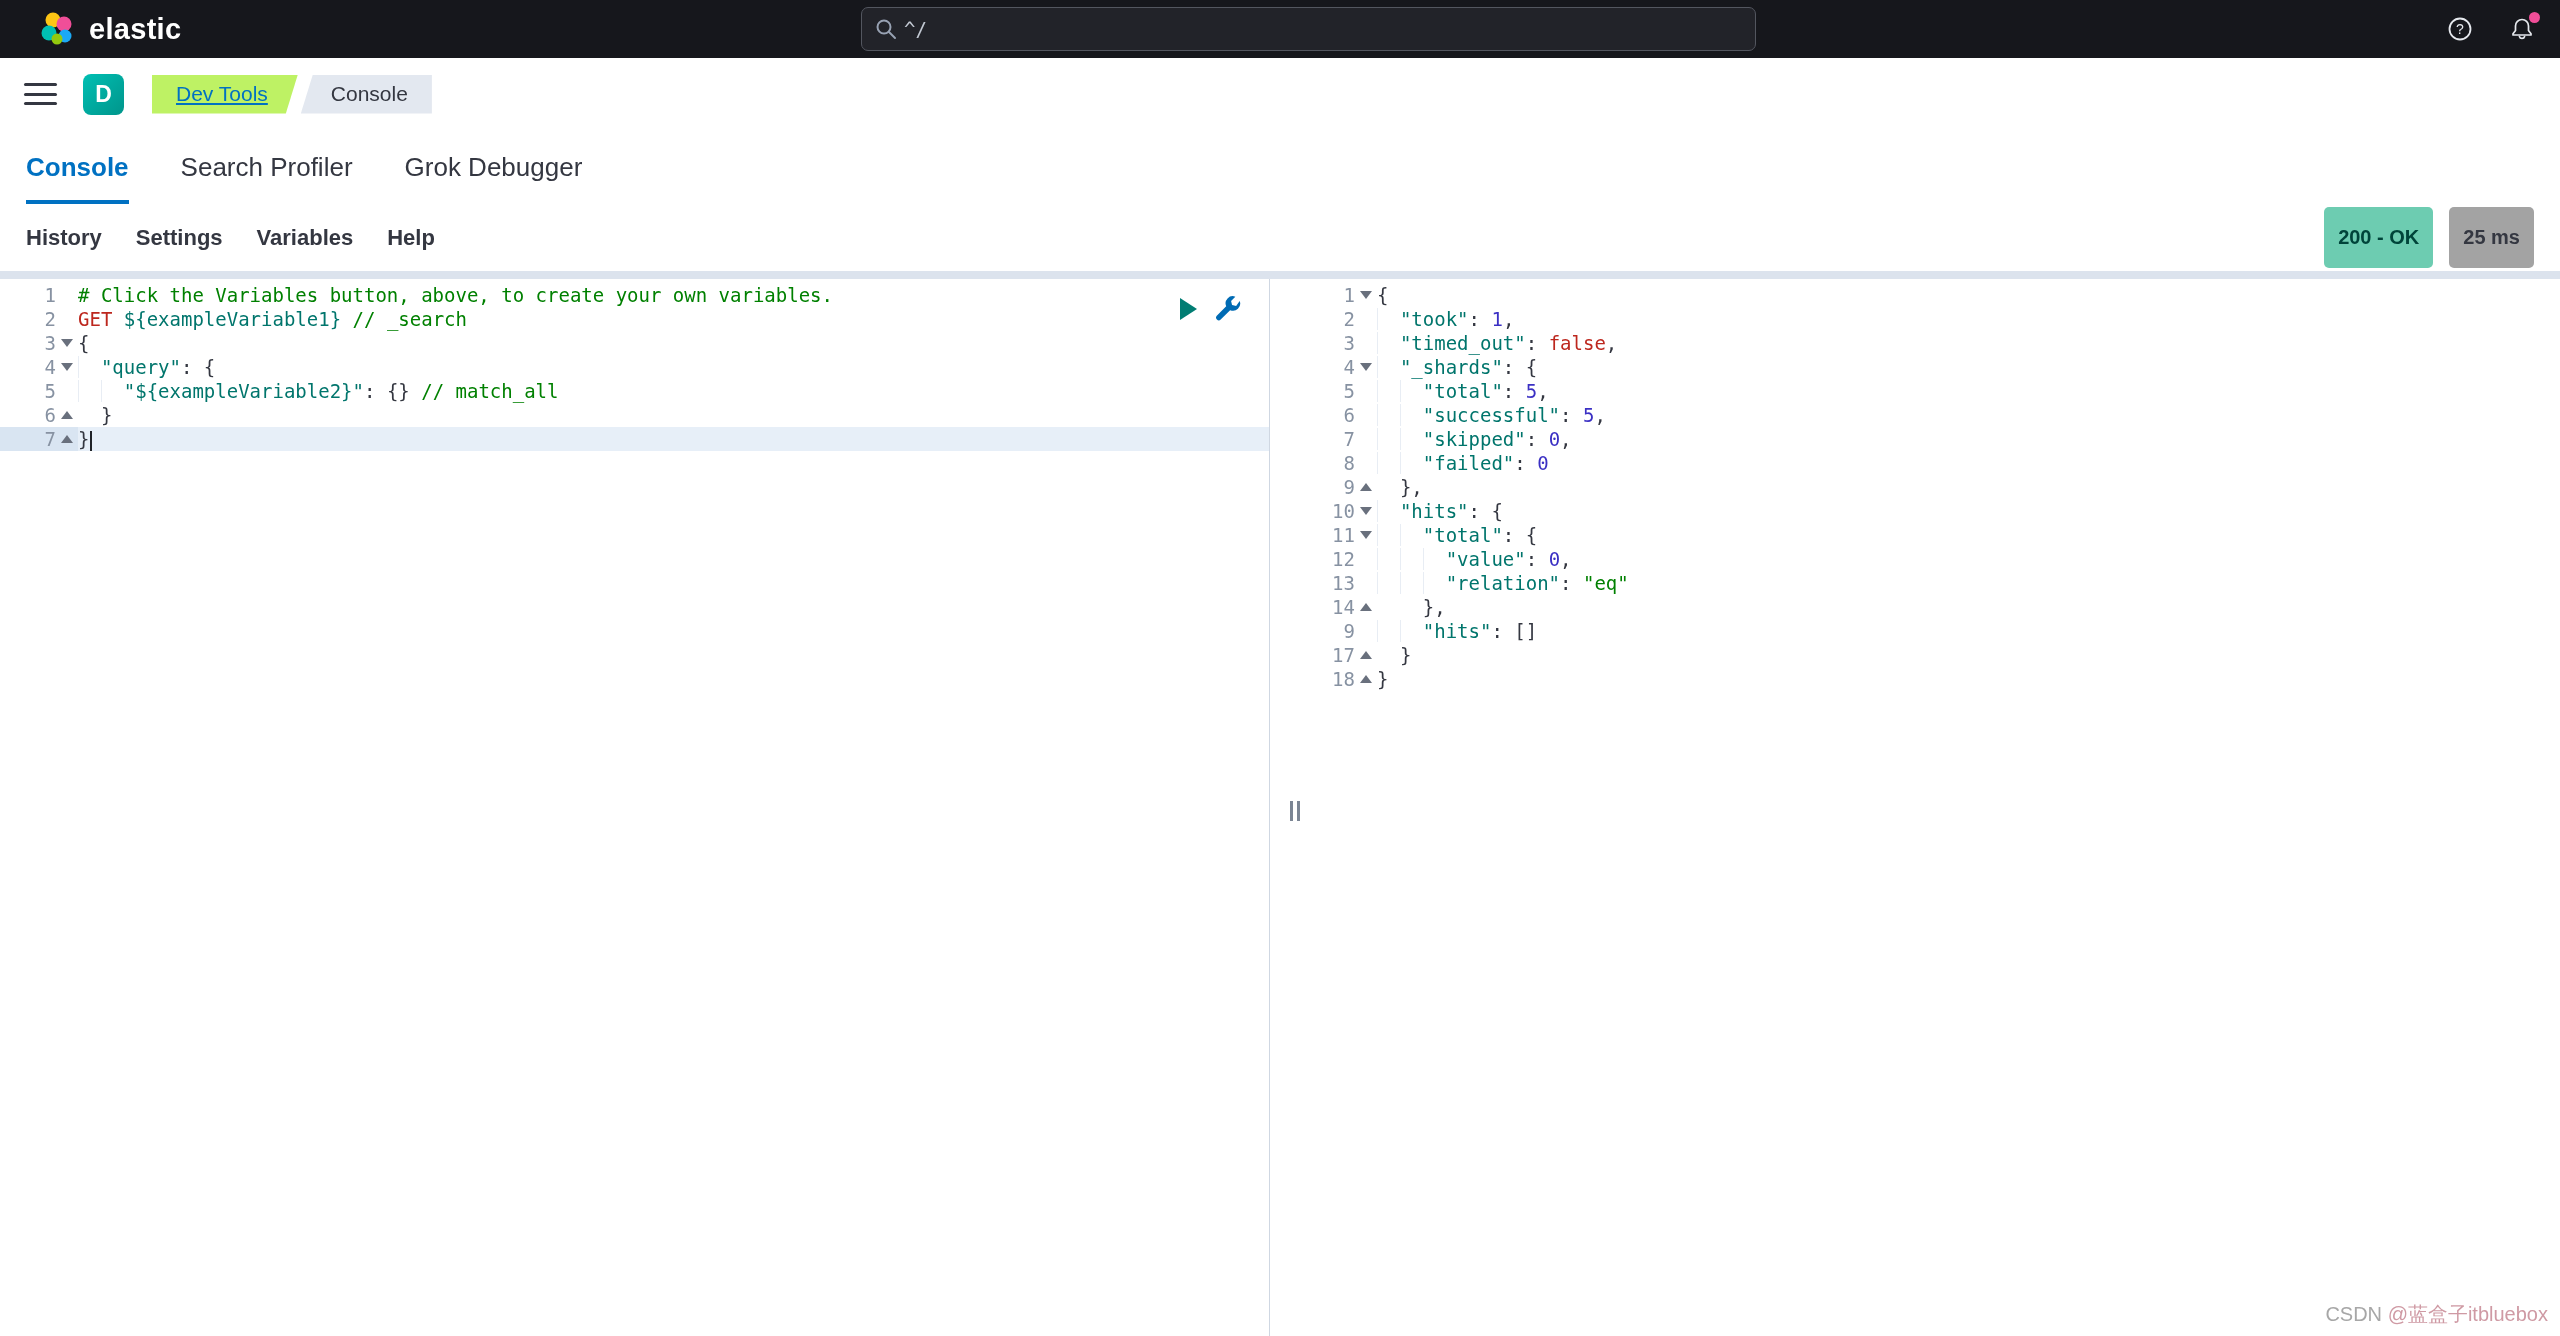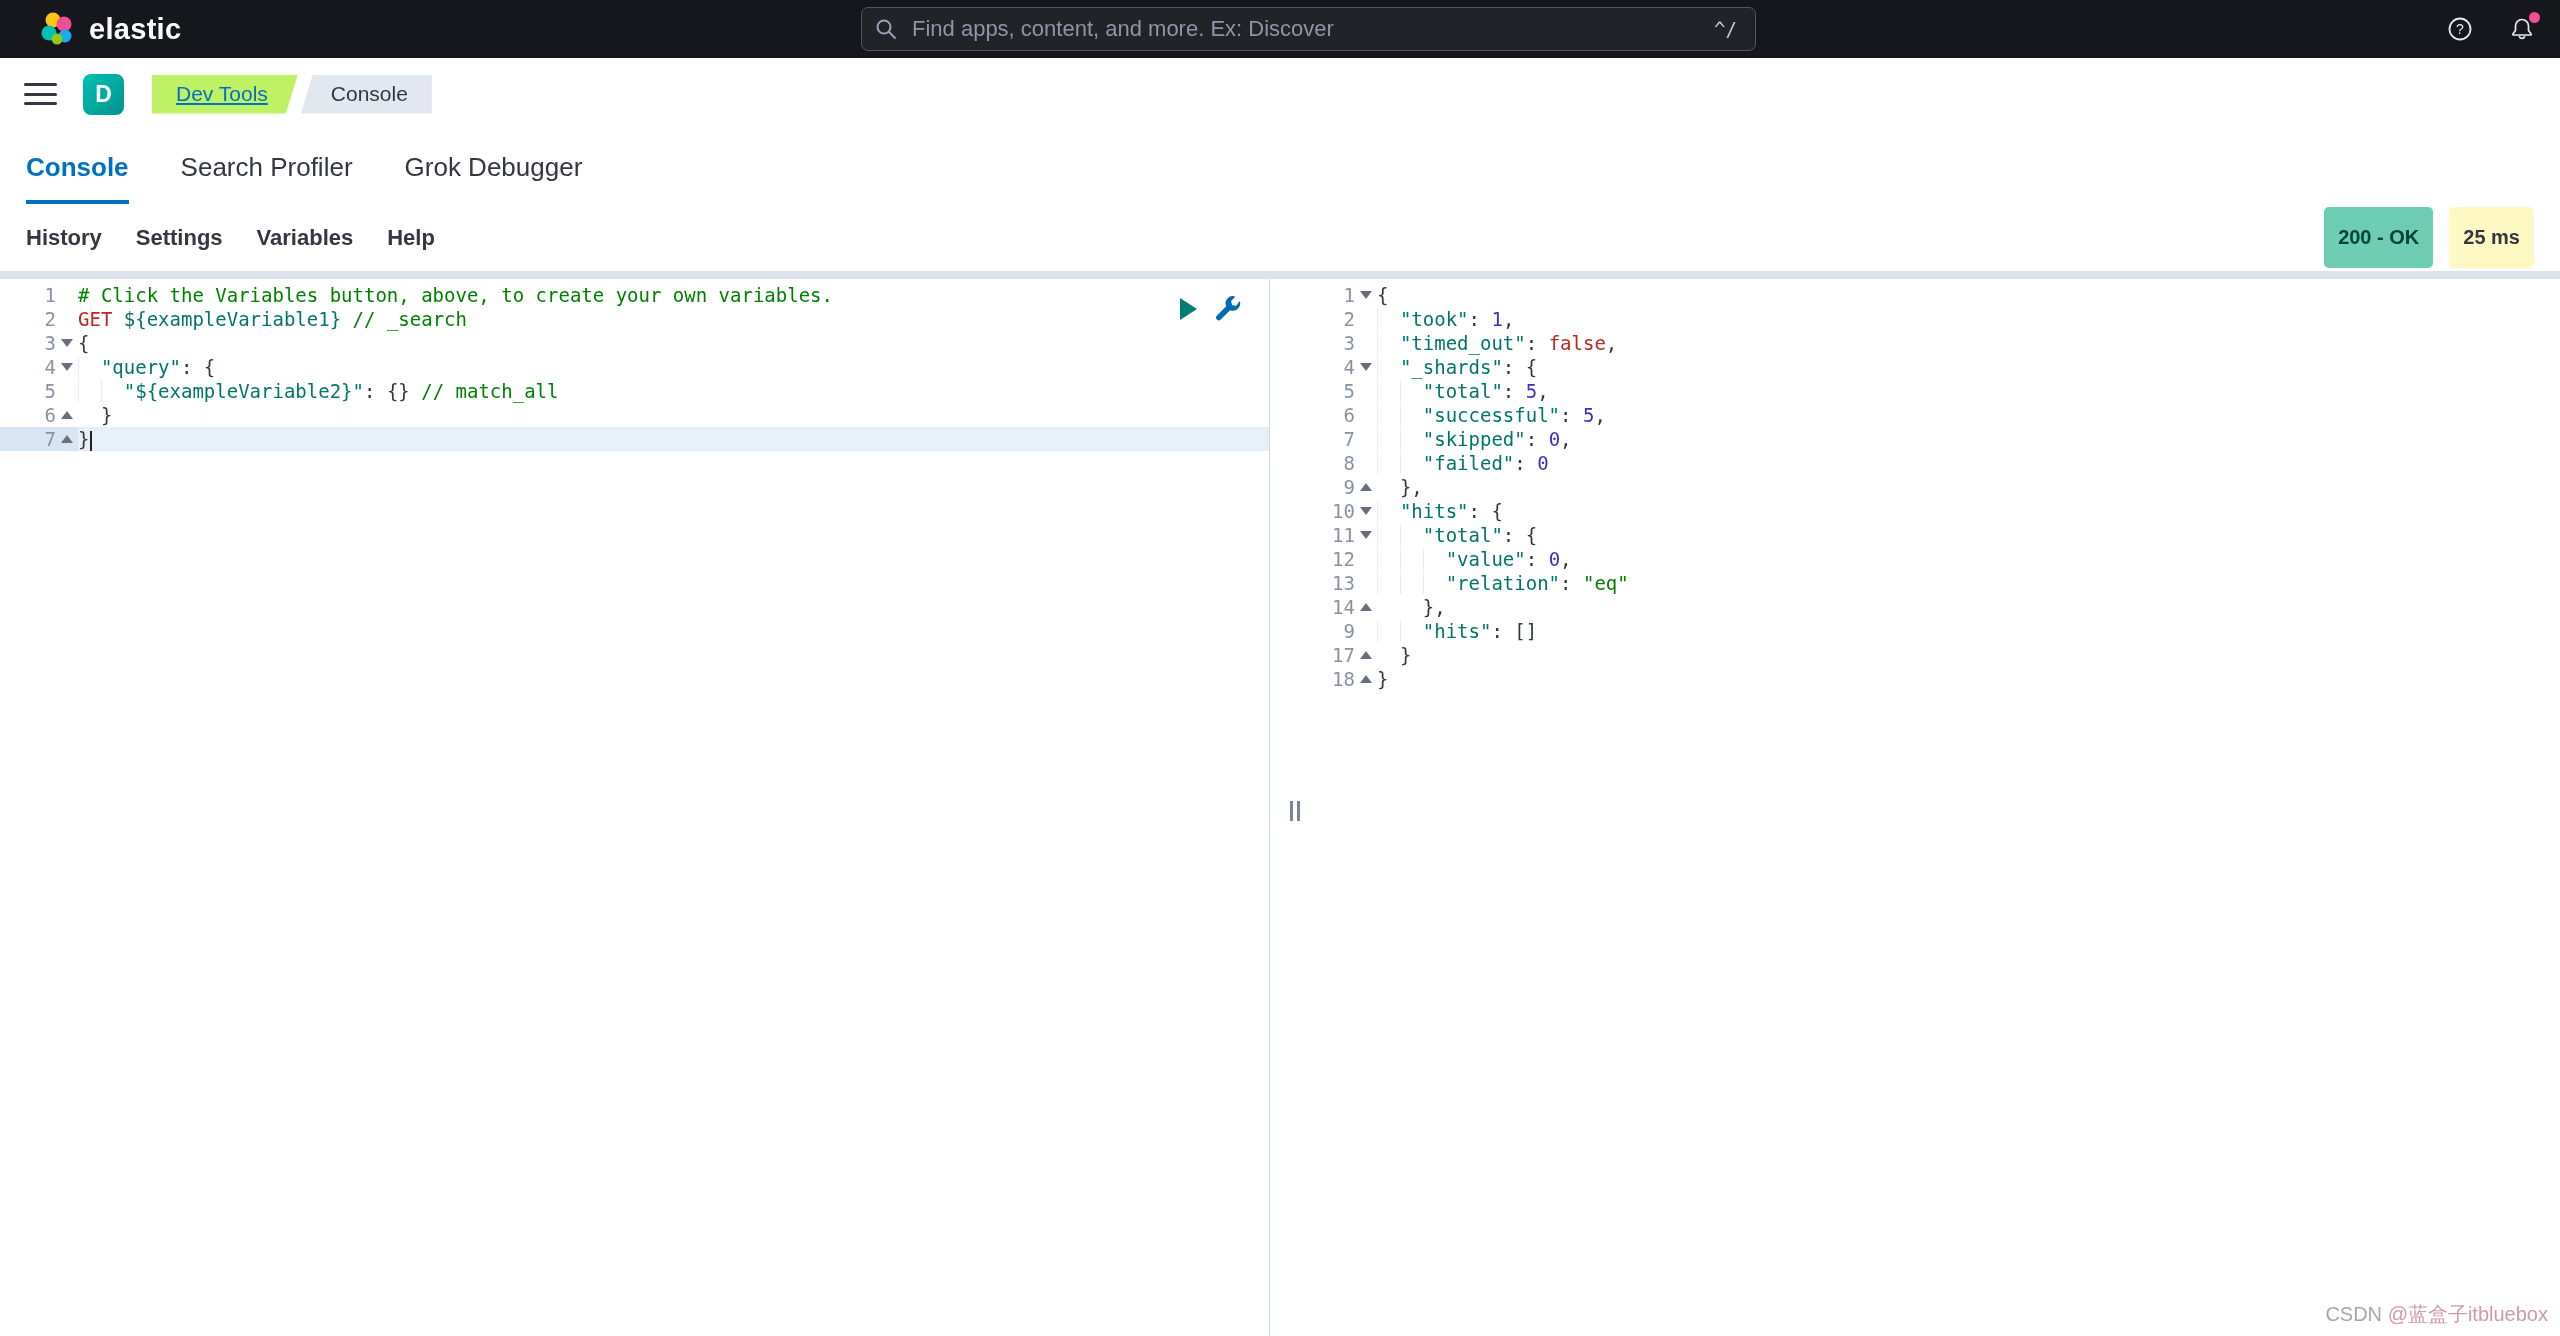--- a/index.html
+++ b/index.html
@@ -50,21 +50,21 @@
   .tab.active::after { content:""; position:absolute; left:0; right:0; bottom:0; height:4px; background:#0071c2; }
   .beta-badge { margin-left:16px; background:#e0e5ee; color:#343741; font-size:17px; font-weight:600; border-radius:16px; padding:4px 15px; letter-spacing:.5px; }
 
   
   .toolbar-row { height:67px; display:flex; align-items:center; padding:0 26px; }
   .toolbar-left { display:flex; gap:34px; }
   .toolbar-left button { background:none; border:none; font-family:"Liberation Sans",sans-serif; font-size:22px; font-weight:600; color:#343741; cursor:pointer; padding:0;text-align:right; }
   .toolbar-right { margin-left:auto; display:flex; gap:16px; align-items:center; }
   .badge { font-size:20px; font-weight:600; padding:19px 14px; border-radius:5px; white-space:nowrap; }
   .badge-success { background:#6dccb1; color:#00443a; }
-  .badge-neutral { background:#fef9c3; color:#343741; }
+  .badge-neutral { background:#a3a3a3; color:#343741; }
 
   
   .editor-area { position:relative; height:1065px; display:flex; }
   .editor-top-strip { position:absolute; top:0; left:0; right:0; height:8px; background:#dce3ed; z-index:3; }
   .pane { background:#fff; padding-top:12px; }
   .pane-left { width:1270px; border-right:1px solid #cfd7e2; position:relative; }
   .resizer { width:49px; position:relative; cursor:col-resize; }
   .resizer-handle { position:absolute; top:530px; left:50%; transform:translateX(-50%); display:flex; gap:4px; }
   .resizer-handle i { display:block; width:3px; height:20px; background:#7b8594; }
   .pane-right { flex:1; }
@@ -105,21 +105,20 @@
       <circle cx="17" cy="28" r="5.5" fill="#93c90e"></circle>
     </svg>
     <span class="logo-text">elastic</span>
   </div>
 
   <div class="search-box">
     <svg width="24" height="24" viewBox="0 0 24 24">
       <circle cx="10" cy="10" r="6.5" fill="none" stroke="#98a2b3" stroke-width="2"></circle>
       <line x1="15" y1="15" x2="21" y2="21" stroke="#98a2b3" stroke-width="2" stroke-linecap="round"></line>
     </svg>
-    <input type="text" readonly="" placeholder="Find apps, content, and more. Ex: Discover" style="">
     <span class="search-shortcut">^/</span>
   </div>
 
   <div class="header-icons">
     <span class="hdr-icon">
       <svg width="28" height="28" viewBox="0 0 28 28">
         <circle cx="14" cy="14" r="10.5" fill="none" stroke="#e6e9ee" stroke-width="1.8"></circle>
         <text x="14" y="19" text-anchor="middle" font-size="14" font-family="Liberation Sans, sans-serif" fill="#e6e9ee">?</text>
       </svg>
     </span>

